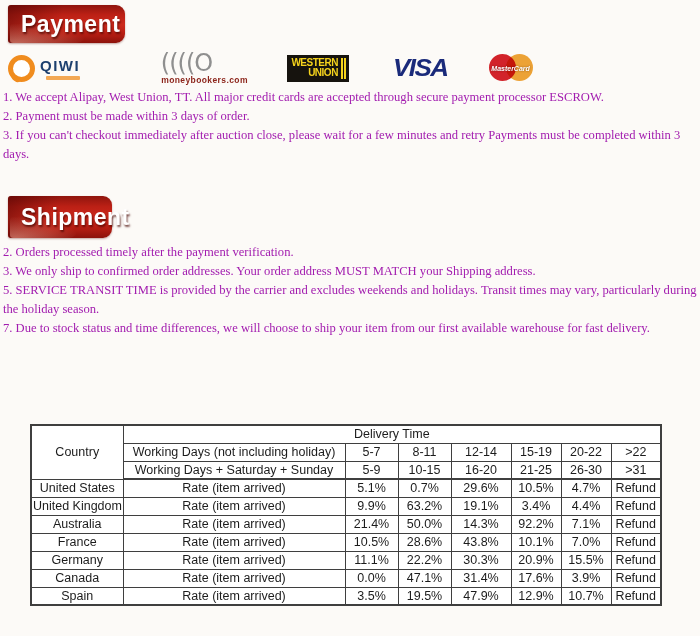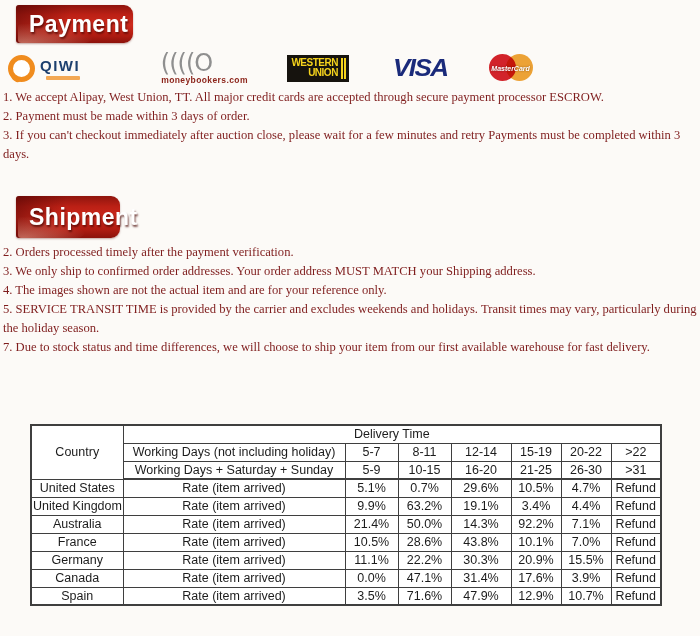--- a/index.html
+++ b/index.html
@@ -9,21 +9,21 @@
     background:var(--page-bg, #fcfaf7);
     font-family:"Liberation Serif", serif;
     position:relative;
     overflow:hidden;
     color:#141414;
   }
   .page { position:absolute; inset:0; }
 
   
   .banner {
-    position:absolute; left:16px;
+    position:absolute; left:8px;
     display:flex; align-items:center;
     padding-left:13px;
     border-radius:3px 9px 9px 3px;
     background:linear-gradient(to bottom, #8f150e 0%, #bb2015 25%, #cd2a1d 52%, #b81e13 75%, #8c120b 100%);
     box-shadow:0 1px 2px rgba(90,10,0,.35);
   }
   .banner::before {
     content:""; position:absolute; inset:0; border-radius:inherit;
     background:linear-gradient(105deg, rgba(70,0,0,.5), rgba(70,0,0,0) 45%);
   }
@@ -111,21 +111,21 @@
     position:absolute; z-index:3; top:50%; left:50%;
     transform:translate(-50%,-50%);
     font-family:"Liberation Sans", sans-serif; font-style:italic; font-weight:bold;
     font-size:7px; color:#fff; white-space:nowrap;
     text-shadow:0 0 2px rgba(60,20,0,.6);
   }
 
   
   .info-list {
     position:absolute; left:3px; width:695px;
-    font-size:12.6px; line-height:19px; color:#7f1d1d;
+    font-size:12.6px; line-height:19px; color:#a21caf;
   }
   #payment-list  { top:88px; }
   #shipment-list { top:243px; }
 
   
   .tbl-wrap { position:absolute; left:30px; top:424px; }
   table {
     border-collapse:collapse; table-layout:fixed; width:630px;
     font-family:"Liberation Sans", sans-serif; font-size:12.5px; color:#1c1c1c;
     background:#ffffff;
@@ -186,21 +186,20 @@
     <div class="list-item">3. If you can't checkout immediately after auction close, please wait for a few minutes and retry Payments must be completed within 3 days.</div>
   </div>
 
   <div class="banner" id="shipment-banner">
     <span class="banner-label">Shipment</span>
   </div>
 
   <div class="info-list" id="shipment-list">
     <div class="list-item">2. Orders processed timely after the payment verification.</div>
     <div class="list-item">3. We only ship to confirmed order addresses. Your order address MUST MATCH your Shipping address.</div>
-    <div class="list-item">4. The images shown are not the actual item and are for your reference only.</div>
     <div class="list-item">5. SERVICE TRANSIT TIME is provided by the carrier and excludes weekends and holidays. Transit times may vary, particularly during the holiday season.</div>
     <div class="list-item">7. Due to stock status and time differences, we will choose to ship your item from our first available warehouse for fast delivery.</div>
   </div>
 
   <div class="tbl-wrap">
     <table>
       <colgroup>
         <col style="width:92px">
           <col style="width:222px">
         <col style="width:53px">
@@ -291,21 +290,21 @@
           <td>47.1%</td>
           <td>31.4%</td>
           <td>17.6%</td>
           <td>3.9%</td>
           <td>Refund</td>
         </tr>
         <tr>
           <td class="country-col">Spain</td>
           <td>Rate (item arrived)</td>
           <td>3.5%</td>
-          <td>71.6%</td>
+          <td>19.5%</td>
           <td>47.9%</td>
           <td>12.9%</td>
           <td>10.7%</td>
           <td>Refund</td>
         </tr>
       </tbody>
     </table>
   </div>
 
 </div>

